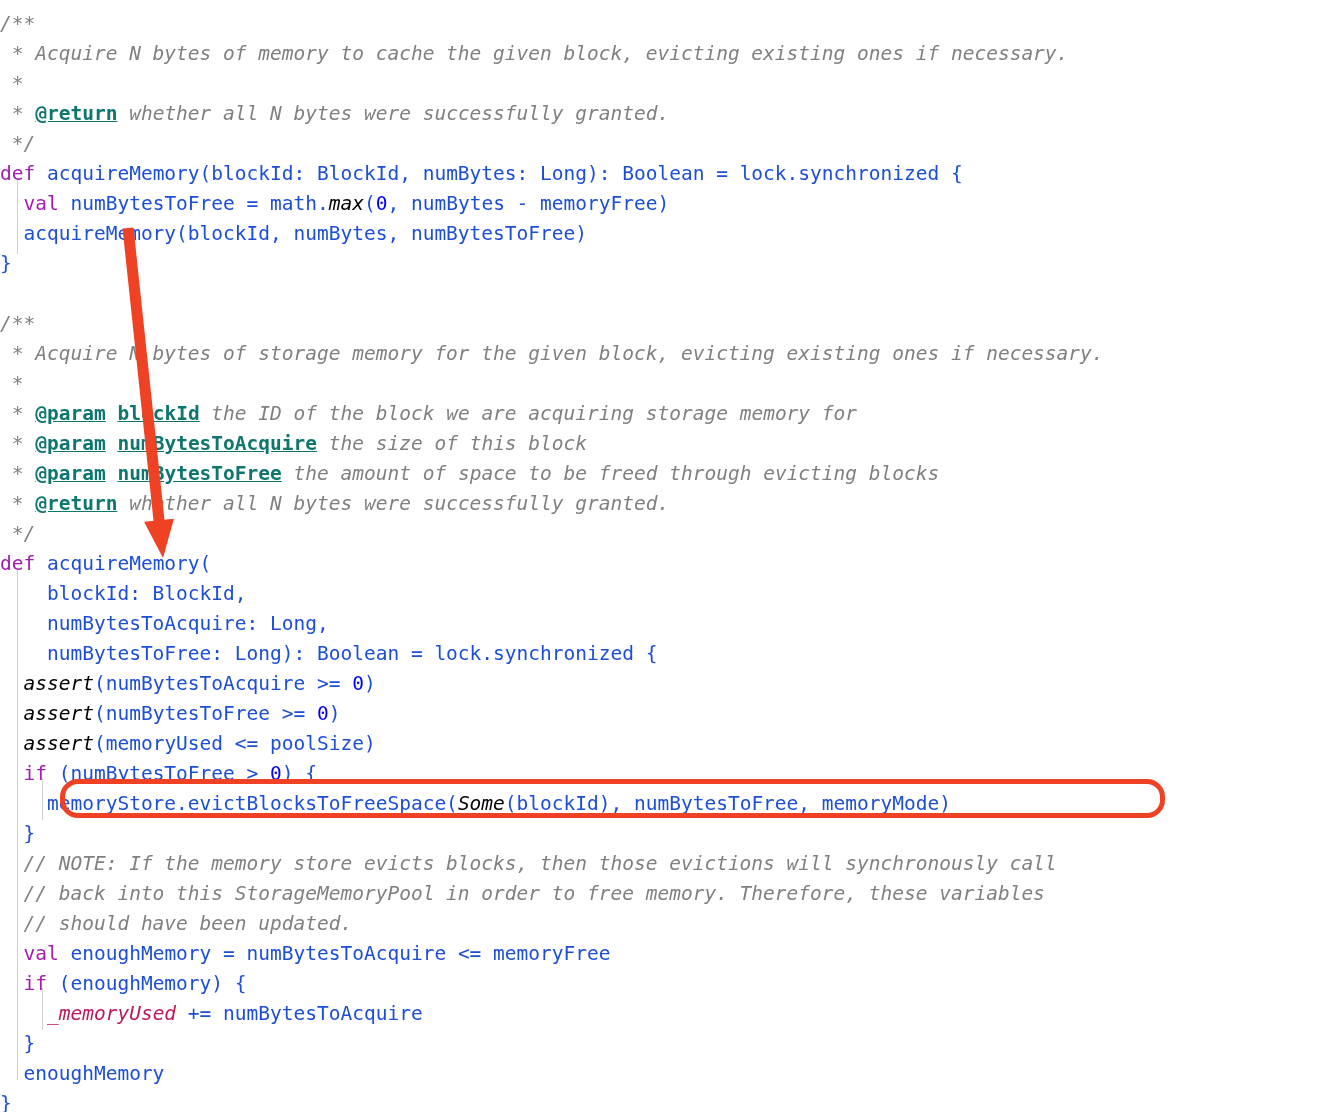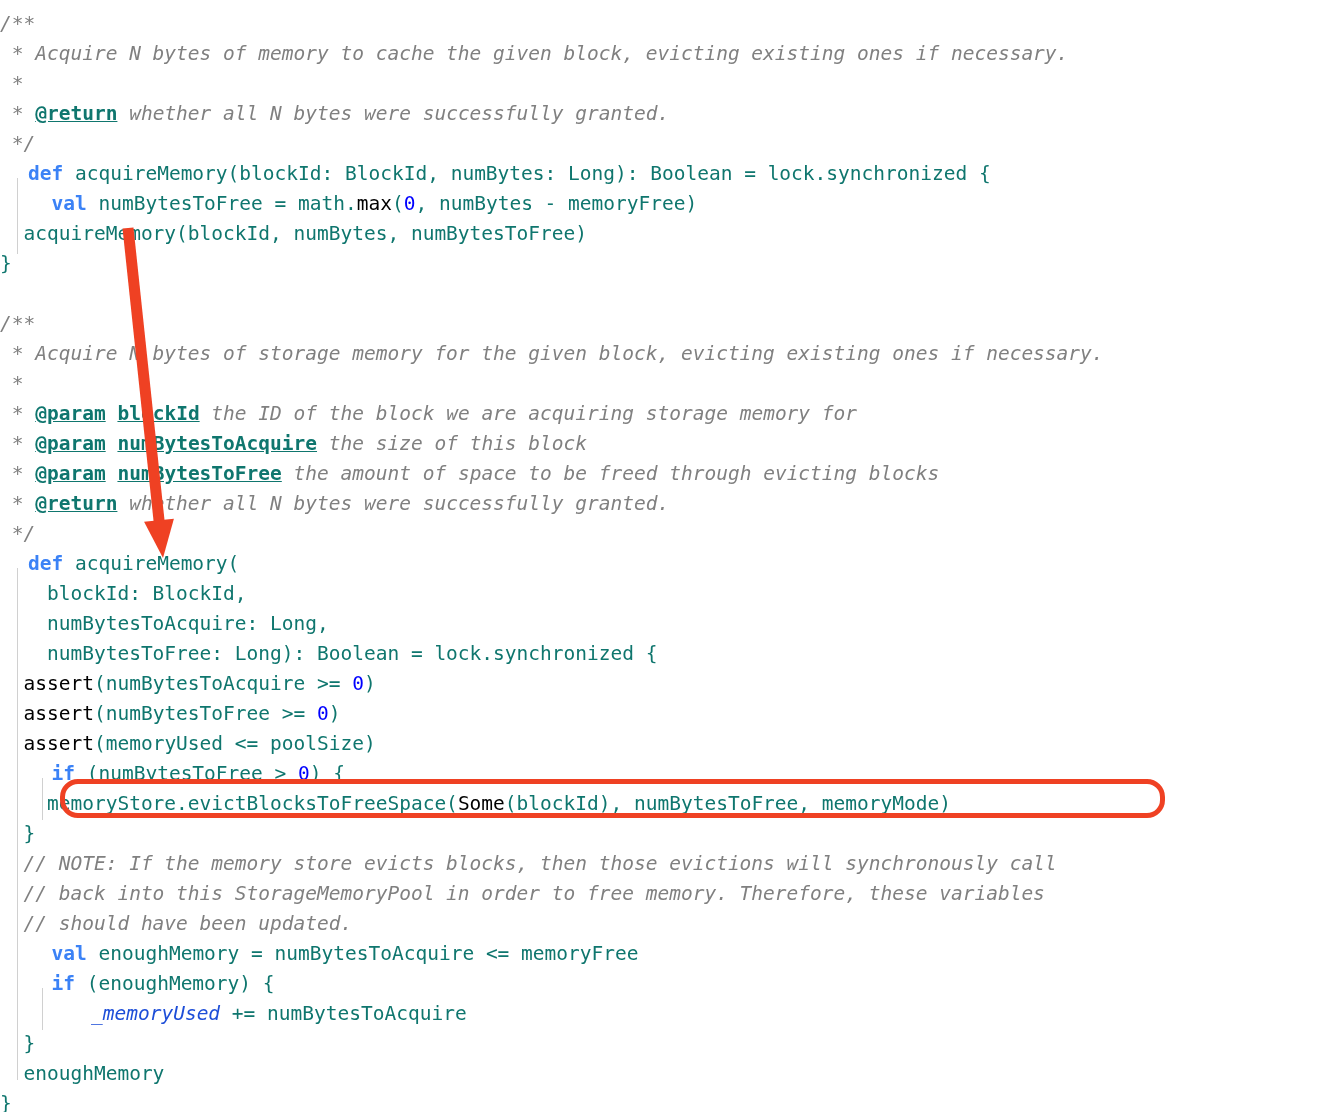--- a/index.html
+++ b/index.html
@@ -48,28 +48,28 @@
 
   
   .guide {
     position: absolute;
     width: 1px;
     background: #d0d0d0;
     z-index: 0;
   }
 
   
-  .kw      { color: #3b82f6; font-weight: bold; margin-left: 28px; }
+  .kw      { color: #a21caf; font-weight: normal; }
   .num     { color: #0000ff; }
   .cmt     { color: #808080; font-style: italic; }
   .tag     { color: #0f766e; font-weight: bold; font-style: normal;
              text-decoration: underline; }
-  .ital    { }
-  .field   { color: #1d4ed8; font-style: italic; margin-left: 44px; }
-  .plain   { color: #0f766e; }
+  .ital    { font-style: italic; }
+  .field   { color: #be185d; font-style: italic; }
+  .plain   { color: #1d4ed8; }
 
   
   #overlay {
     position: absolute;
     left: 0; top: 0;
     width: 1340px; height: 1112px;
     pointer-events: none;
     z-index: 40;
   }
 

